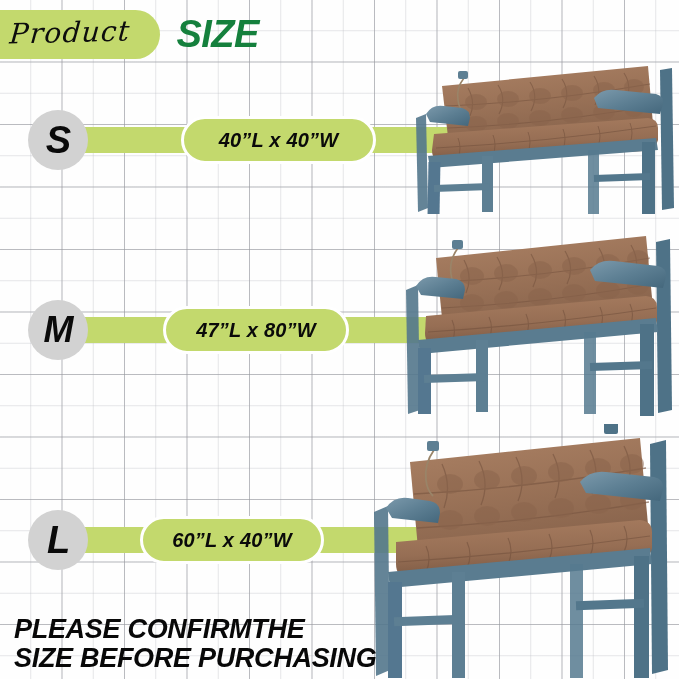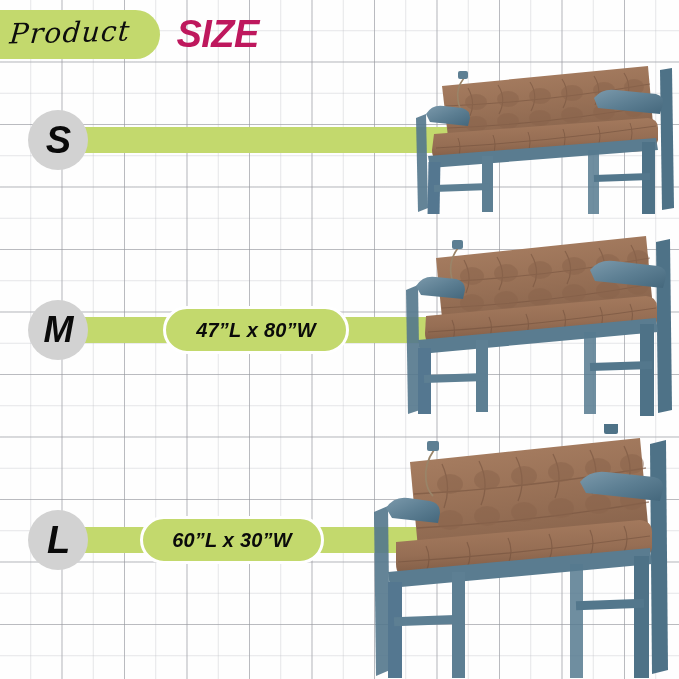--- a/index.html
+++ b/index.html
@@ -65,21 +65,21 @@
     color: #0d0d0d;
     letter-spacing: 1.2px;
     transform: skewX(-6deg) rotate(-1.5deg);
     white-space: nowrap;
   }
   .size-word {
     font-family: "Liberation Sans", sans-serif;
     font-size: 38px;
     font-weight: bold;
     font-style: italic;
-    color: #be185d;
+    color: #15803d;
     letter-spacing: -0.5px;
     margin-left: 16px;
     line-height: 1;
   }
 
   
   .size-row {
     position: absolute;
     left: 0;
     width: 679px;
@@ -255,20 +255,23 @@
       <rect x="36" y="126" width="56" height="7" fill="#5d7f93" transform="rotate(-2 64 130)"></rect>
       <rect x="196" y="116" width="56" height="7" fill="#53778c" transform="rotate(-2 224 120)"></rect>
     </svg>
   </div>
 
   <div class="size-row row-s">
     <div class="green-bar"></div>
     <div class="badge">
       <span class="badge-letter">S</span>
     </div>
+    <div class="dim-pill">
+      <span class="dim-text">40”L x 40”W</span>
+    </div>
   </div>
 
   <div class="bench" style="left:384px; top:228px; width:295px; height:192px;">
     <svg width="295" height="192" viewBox="0 0 295 192" xmlns="http://www.w3.org/2000/svg">
       <defs>
         <linearGradient id="cushG2" x1="0" y1="0" x2="0.3" y2="1">
           <stop offset="0%" stop-color="#ab8164"></stop>
           <stop offset="45%" stop-color="#9b7358"></stop>
           <stop offset="100%" stop-color="#85614a"></stop>
         </linearGradient>
@@ -409,18 +412,22 @@
       <rect x="224" y="176" width="68" height="9" fill="#53778c" transform="rotate(-2 258 180)"></rect>
     </svg>
   </div>
 
   <div class="size-row row-l">
     <div class="green-bar"></div>
     <div class="badge">
       <span class="badge-letter">L</span>
     </div>
     <div class="dim-pill">
-      <span class="dim-text">60”L x 30”W</span>
-    </div>
-  </div>
-
+      <span class="dim-text">60”L x 40”W</span>
+    </div>
+  </div>
+
+  <div class="footer-note">
+    <div class="footer-line">PLEASE CONFIRMTHE</div>
+    <div class="footer-line">SIZE BEFORE PURCHASING</div>
+  </div>
 
 </div>
 
 </body></html>

